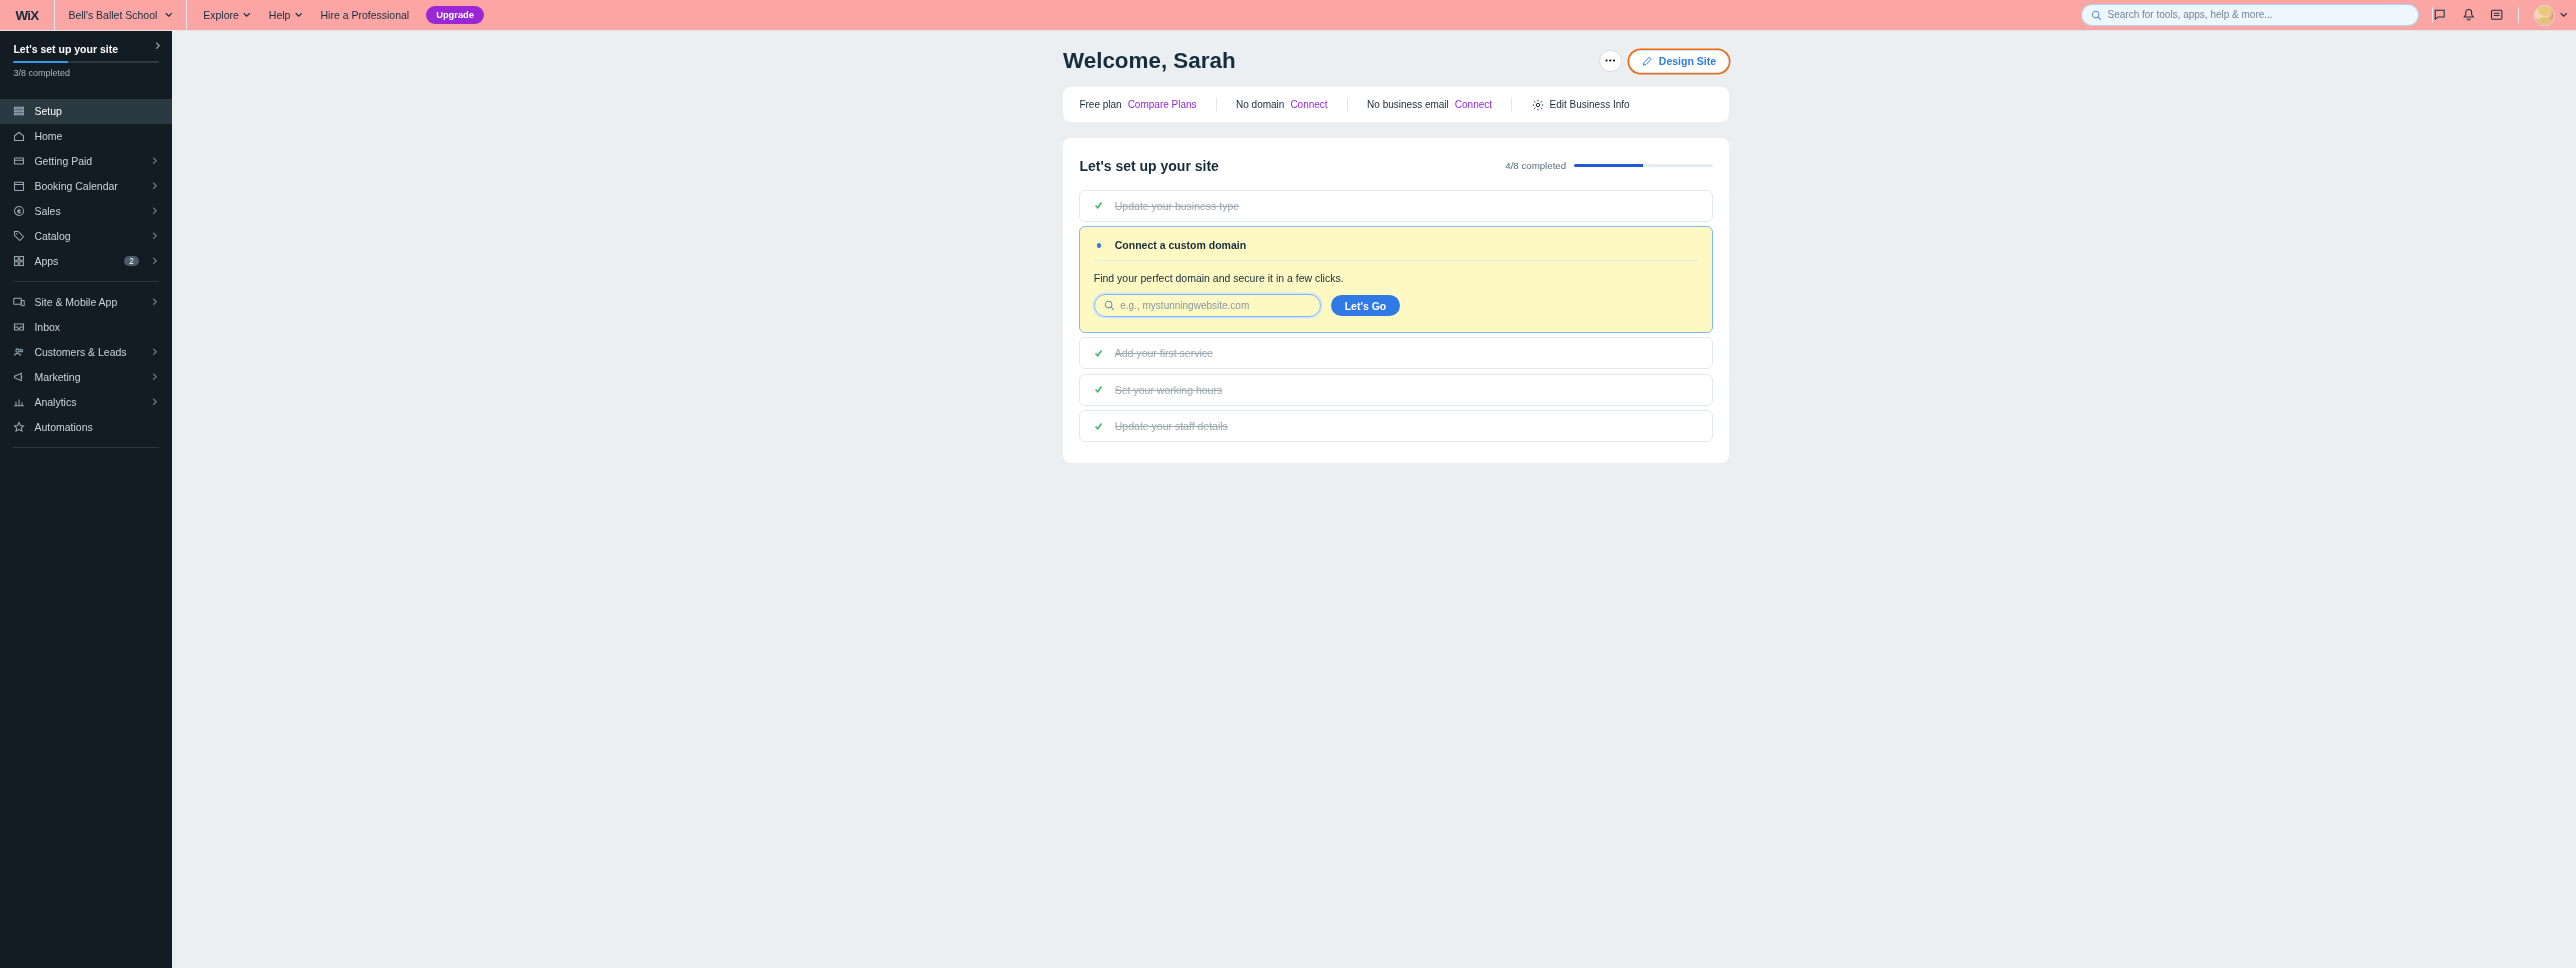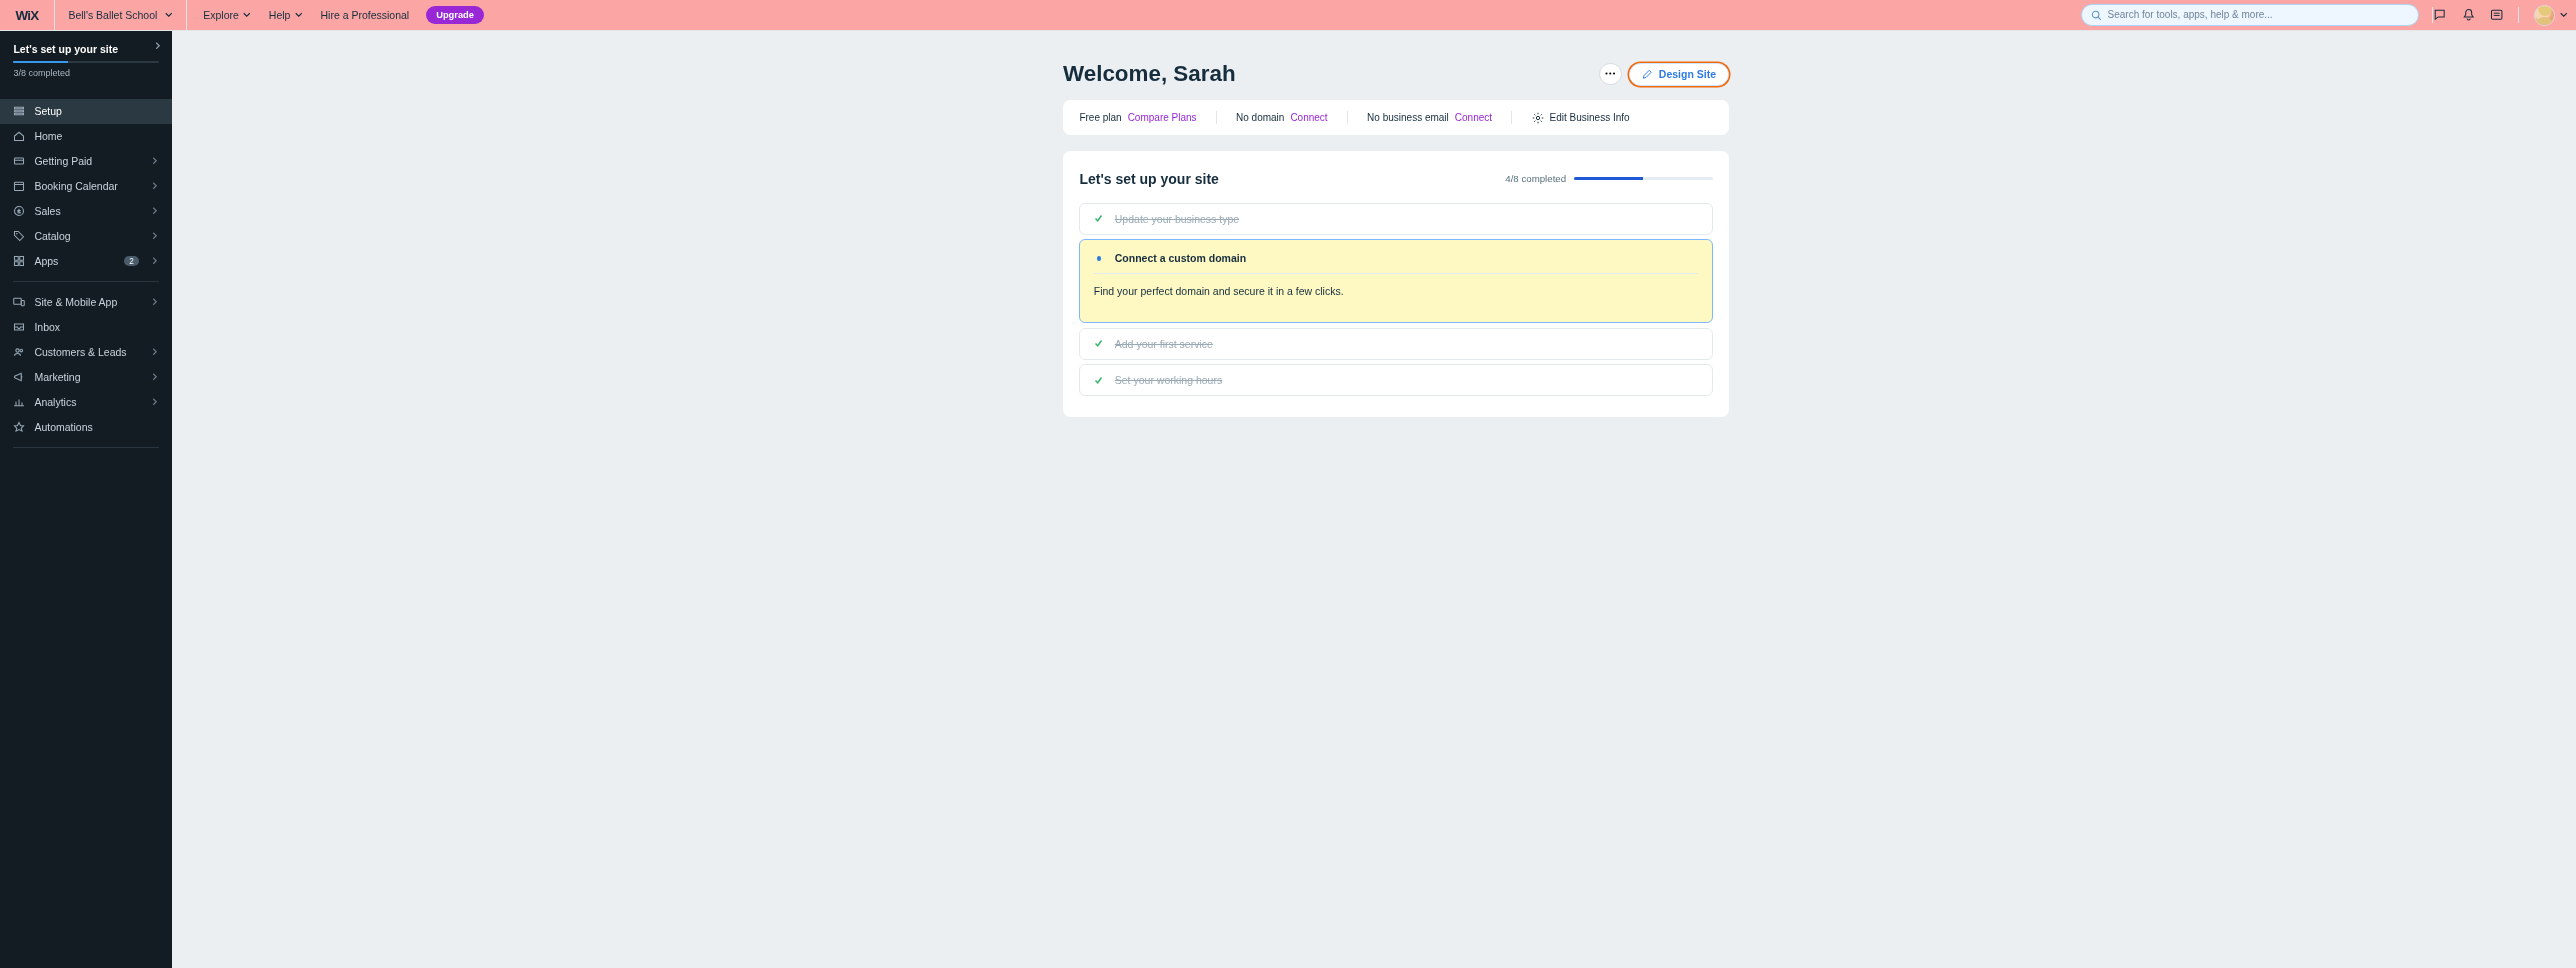--- a/index.html
+++ b/index.html
@@ -114,21 +114,21 @@
     background: #4a5c6b; color: #fff; font-size: 8.2px;
     border-radius: 7.5px; padding: 0.7px 5.2px; margin-right: 3px;
   }
   .side-div { height: 0.7px; background: #29363f; margin: 7.5px 13.4px; }
 
   
   .main {
     flex: 1; background: #eceff2; overflow-y: auto;
     display: flex; justify-content: center;
   }
-  .main-inner { width: 666px; padding-top: 30px; margin-left: 44px; }
+  .main-inner { width: 666px; padding-top: 17px; margin-left: 44px; }
 
   .hdr-row { display: flex; align-items: center; justify-content: space-between; margin-bottom: 13.4px; }
   .welcome { font-size: 22.4px; font-weight: 800; color: #162d3d; }
   .hdr-actions { display: flex; align-items: center; gap: 7.5px; }
   .more-btn {
     width: 22.4px; height: 22.4px; border-radius: 50%; background: #fff;
     border: 0.7px solid #d6dde3; display:flex; align-items:center; justify-content:center;
     cursor: pointer; color:#162d3d;
   }
   .design-btn {
@@ -532,35 +532,57 @@
             </span>
           <span class="step-label">Update your business type</span>
         </div>
 
         <div class="step active">
           <div class="step-head">
             <span class="bullet"></span>
             <span class="step-label">Connect a custom domain</span>
           </div>
           <div class="step-desc">Find your perfect domain and secure it in a few clicks.</div>
+          <div class="domain-row">
+            <div class="domain-input-wrap">
+              <span>
+                <svg width="10.5" height="10.5" viewBox="0 0 16 16">
+                    <circle cx="7" cy="7" r="5" fill="none" stroke="#5b90c3" stroke-width="1.6"></circle>
+                    <line x1="11" y1="11" x2="15" y2="15" stroke="#5b90c3" stroke-width="1.6"></line>
+                  </svg>
+              </span>
+              <input placeholder="e.g., mystunningwebsite.com" style="">
+            </div>
+            <button class="lets-go-btn">
+              <span>Let's Go</span>
+            </button>
+          </div>
         </div>
 
         <div class="step done">
           <span class="check">
               <svg width="9" height="9" viewBox="0 0 12 12">
                 <path d="M2 6l3 3 5-7" fill="none" stroke="#3ab76d" stroke-width="2"></path>
               </svg>
             </span>
           <span class="step-label">Add your first service</span>
         </div>
         <div class="step done">
           <span class="check">
               <svg width="9" height="9" viewBox="0 0 12 12">
                 <path d="M2 6l3 3 5-7" fill="none" stroke="#3ab76d" stroke-width="2"></path>
               </svg>
             </span>
           <span class="step-label">Set your working hours</span>
         </div>
+        <div class="step done">
+          <span class="check">
+              <svg width="9" height="9" viewBox="0 0 12 12">
+                <path d="M2 6l3 3 5-7" fill="none" stroke="#3ab76d" stroke-width="2"></path>
+              </svg>
+            </span>
+          <span class="step-label">Update your staff details</span>
+        </div>
       </div>
     </div>
   </div>
 </div>
 
 
 </body></html>

